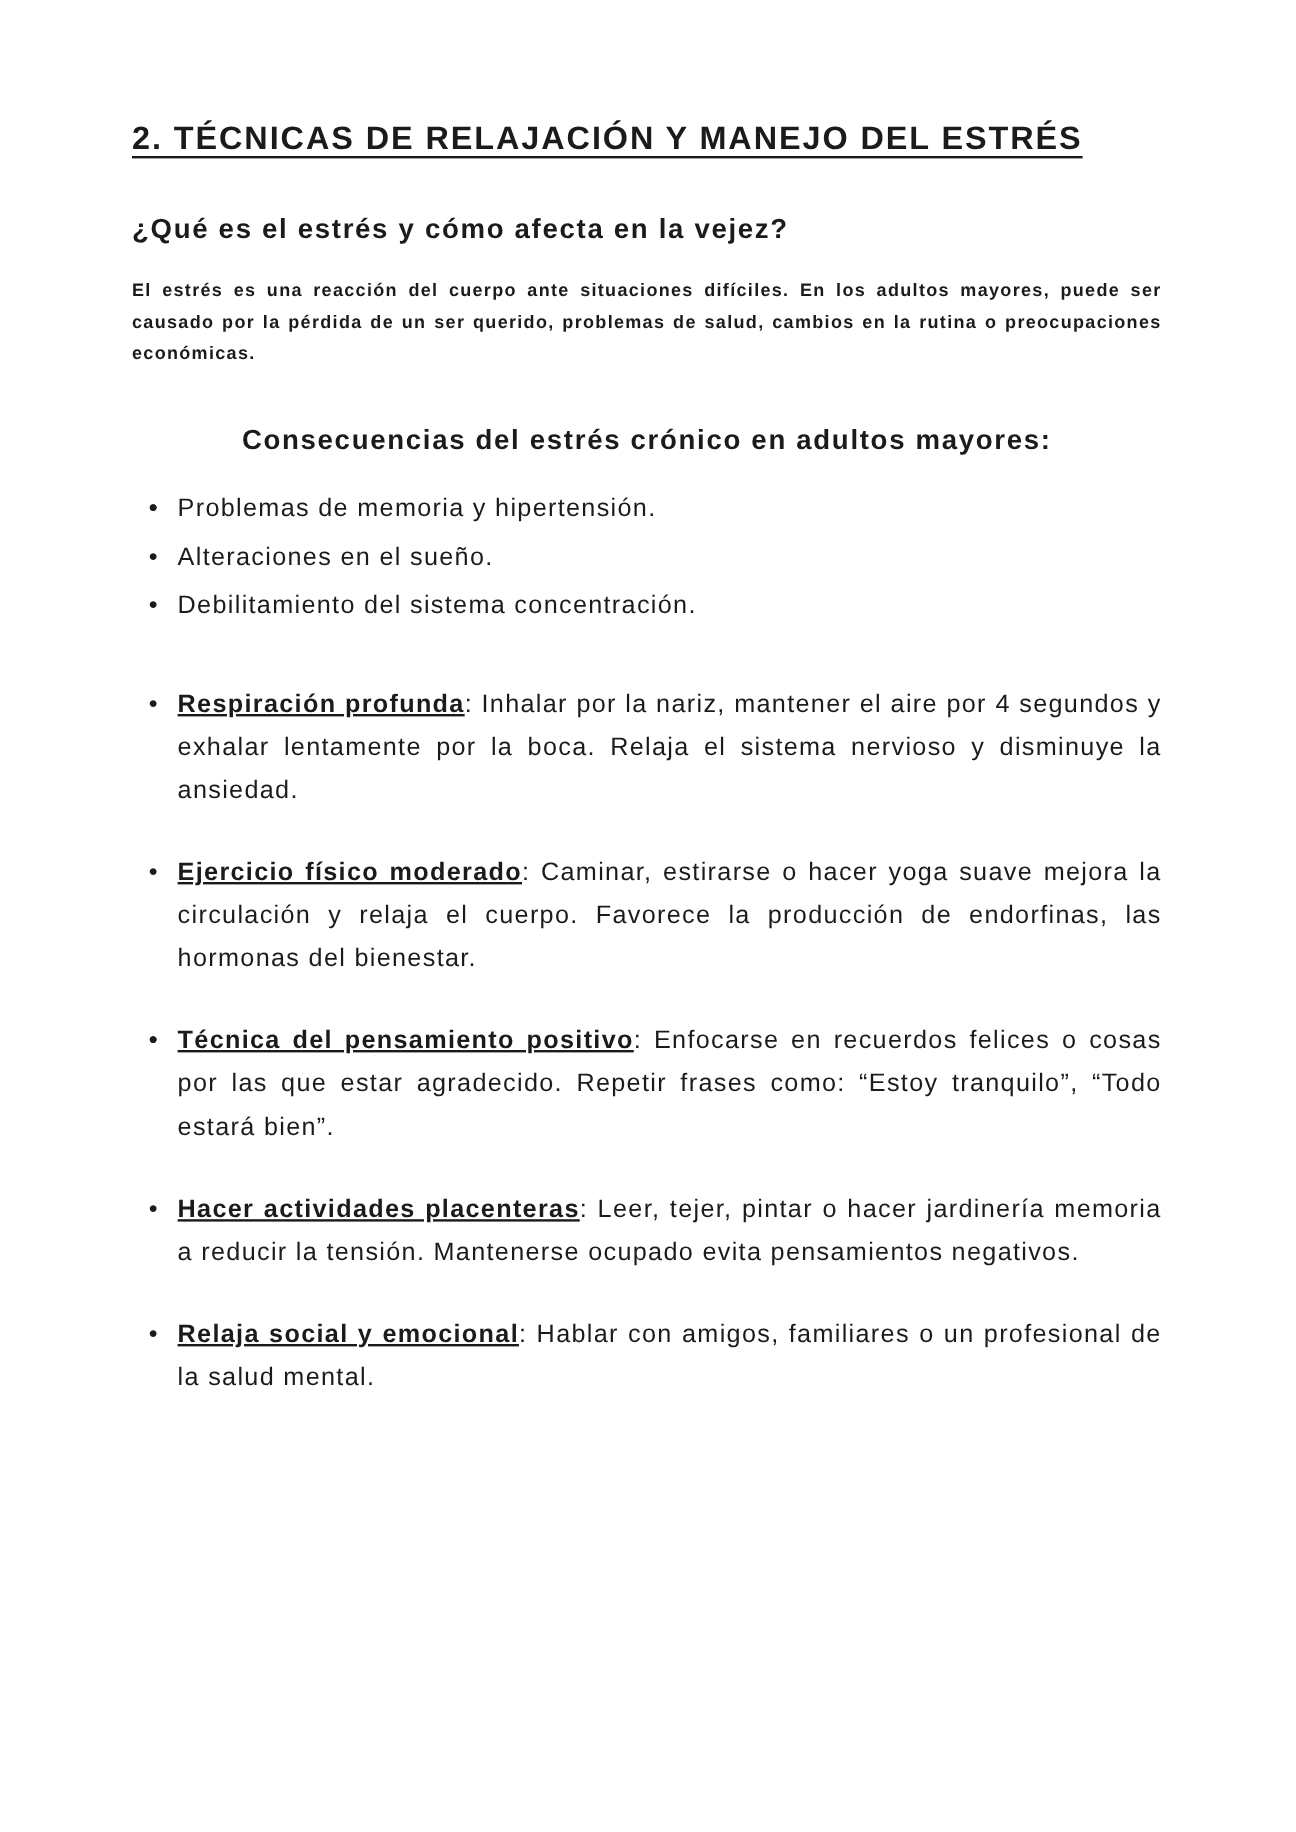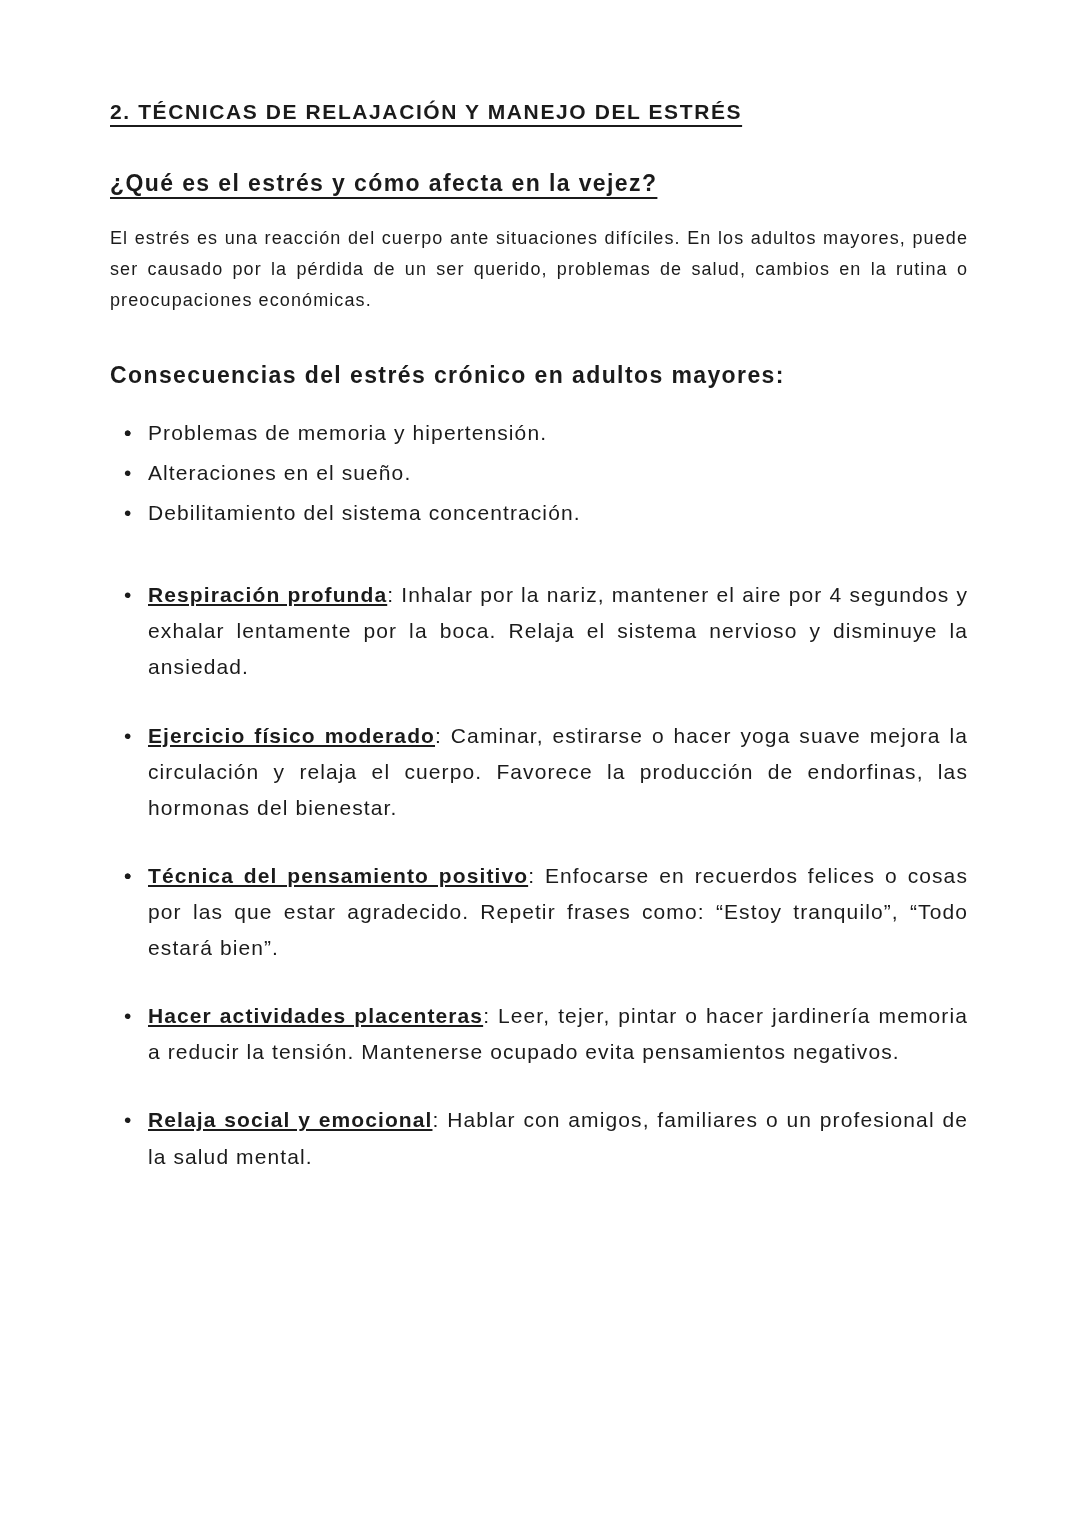--- a/index.html
+++ b/index.html
@@ -9,46 +9,46 @@
     width: 1080px;
     height: 1527px;
     margin: 0 auto;
     background: #ffffff;
     color: #1b1b1b;
     font-family: "Liberation Sans", sans-serif;
     padding: 100px 112px 40px 110px;
     overflow: hidden;
   }
   .doc-title {
-    font-size: 21px;
+    font-size: 27px;
     font-weight: bold;
     letter-spacing: 1.6px;
     text-decoration: underline;
     text-underline-offset: 6px;
     text-decoration-thickness: 2px;
     margin-bottom: 46px;
   }
   .section-heading {
     font-size: 23px;
     font-weight: bold;
     letter-spacing: 1.4px;
     margin-bottom: 26px;
   }
   .section-heading.underlined {
-    text-decoration: underline;
     text-underline-offset: 6px;
     text-decoration-thickness: 2px;
   }
-  .section-heading.spaced-above { margin-top: 10px; }
+  .section-heading.spaced-above { margin-top: 10px; text-align: center; }
   .body-text {
-    font-size: 18px;
+    font-size: 15px;
     line-height: 1.72;
     letter-spacing: 1.1px;
     text-align: justify;
     margin-bottom: 46px;
+    font-weight: bold;
   }
   ul.doc-list {
     list-style: none;
     margin-bottom: 46px;
   }
   ul.doc-list li {
     position: relative;
     padding-left: 38px;
     font-size: 21px;
     line-height: 1.72;

